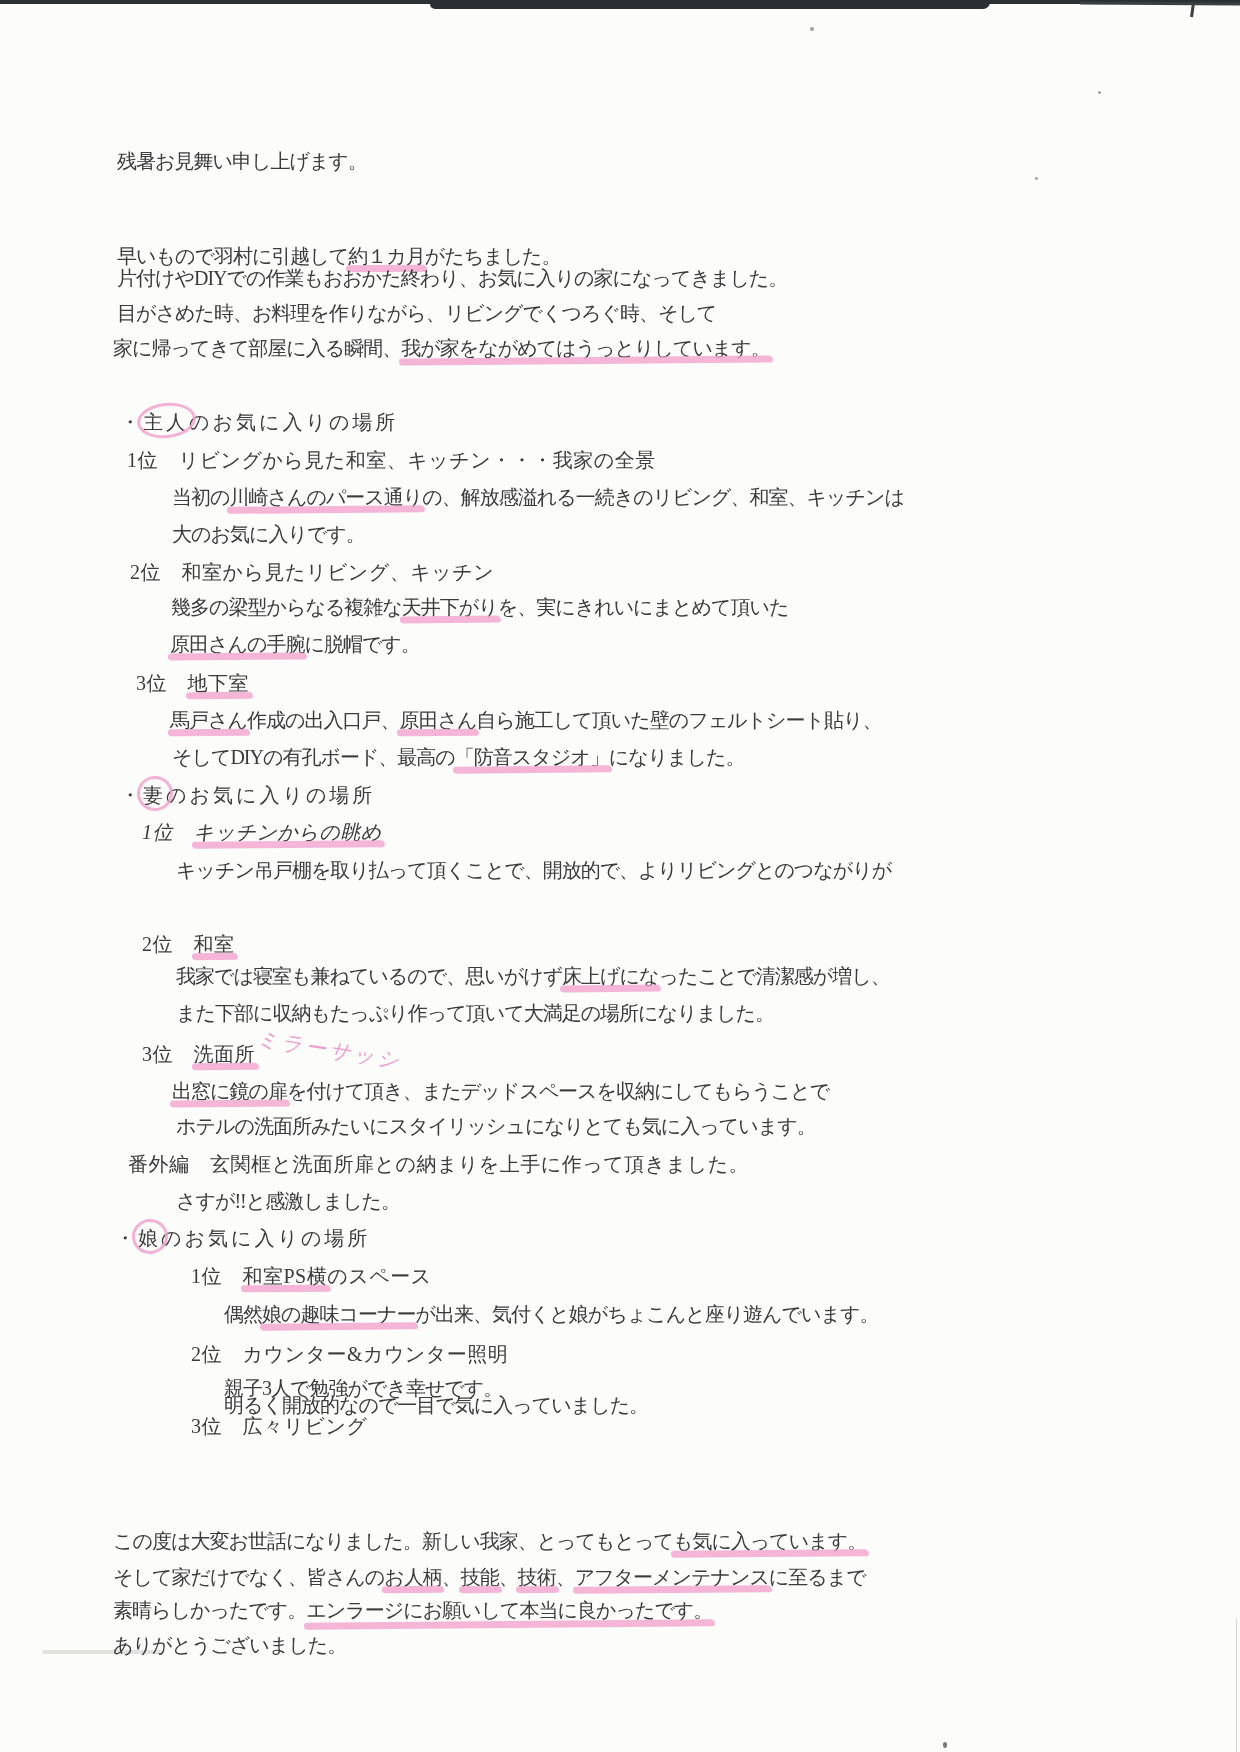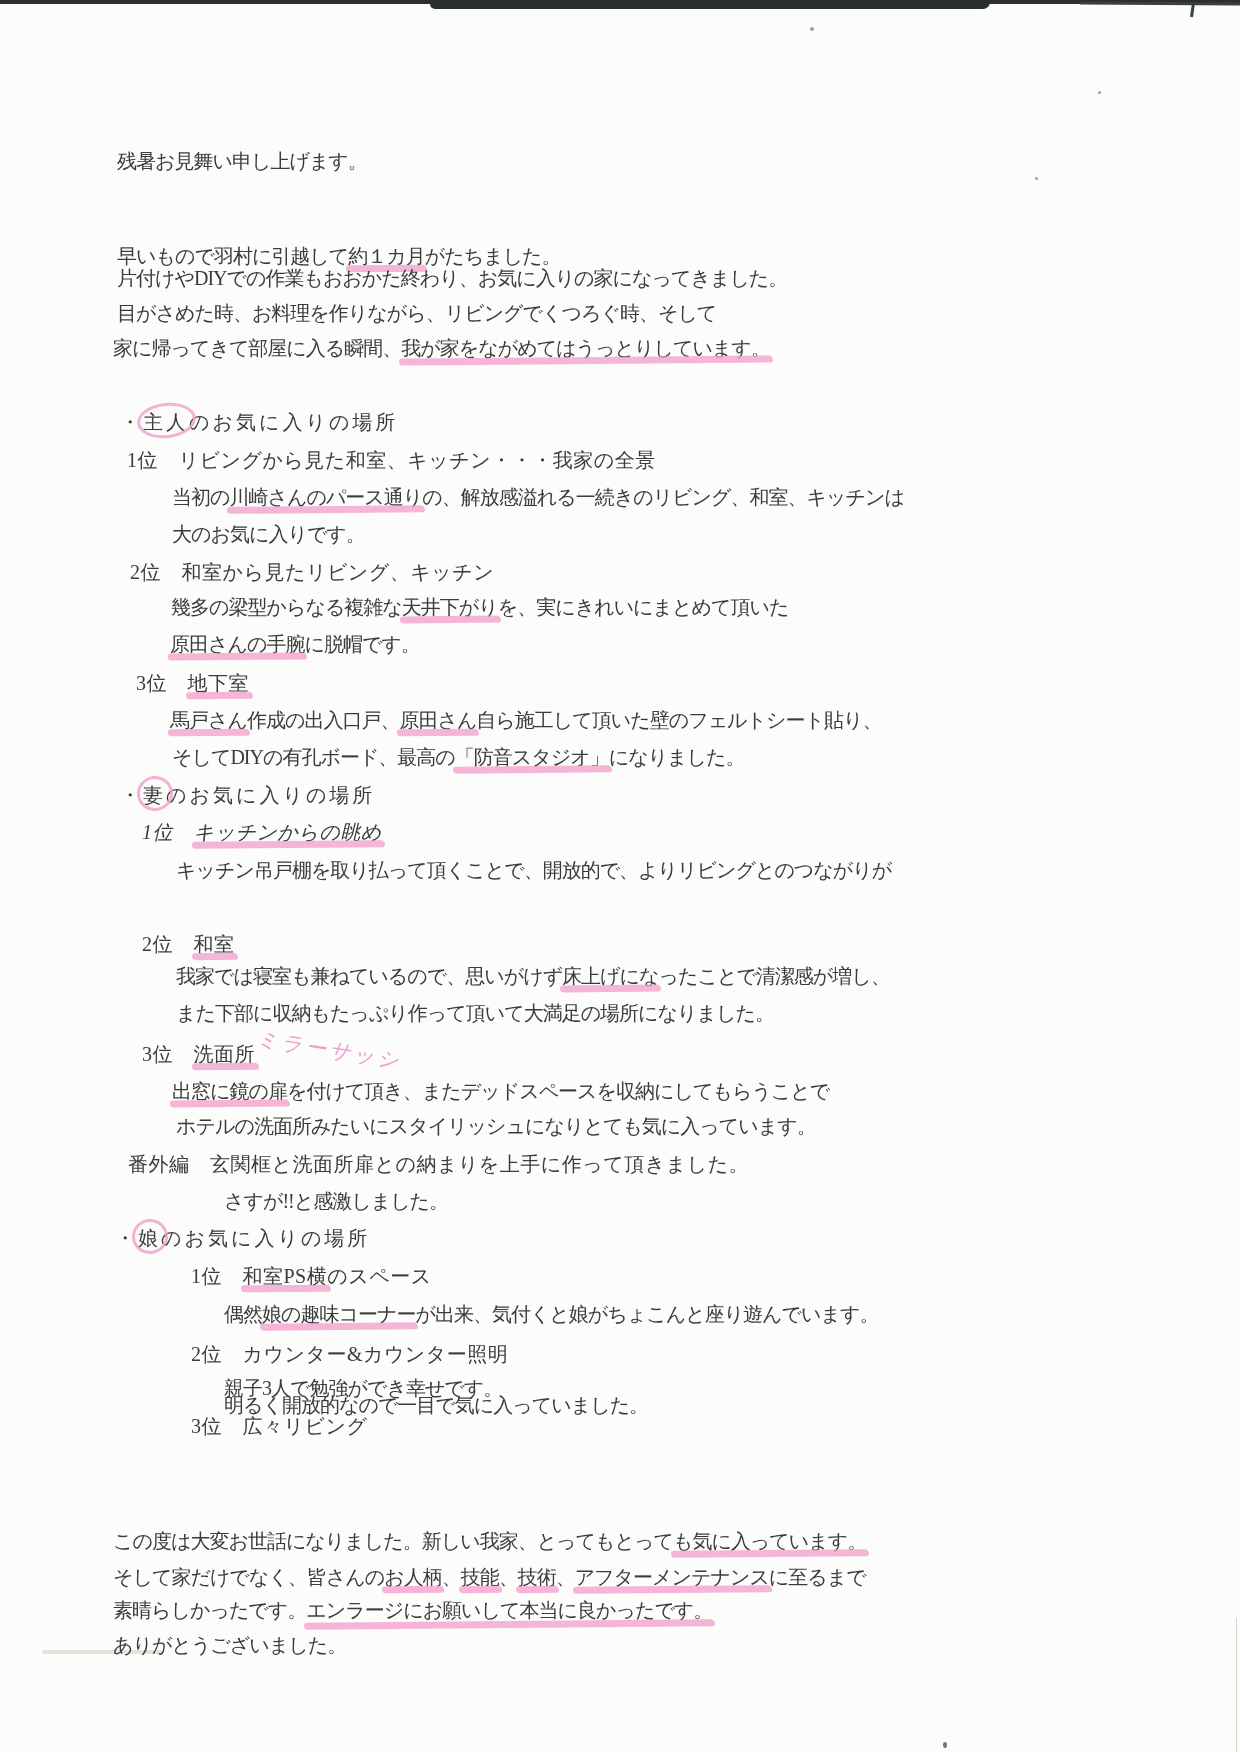--- a/index.html
+++ b/index.html
@@ -107,21 +107,21 @@
     <div class="line r-heading" style="left: 120px; top: 782px;"><span>・</span><span class="circled">妻</span><span>のお気に入りの場所</span></div>
     <div class="line r-rank" style="left: 142px; top: 819px; font-style: italic;"><span>1位　</span><span class="hl">キッチンからの眺め</span></div>
     <div class="line r-detail" style="left: 176px; top: 857px;"><span>キッチン吊戸棚を取り払って頂くことで、開放的で、よりリビングとのつながりが</span></div>
     <div class="line r-rank" style="left: 142px; top: 931px;"><span>2位　</span><span class="hl">和室</span></div>
     <div class="line r-detail" style="left: 176px; top: 963px;"><span>我家では寝室も兼ねているので、思いがけず</span><span class="hl">床上げにな</span><span>ったことで清潔感が増し、</span></div>
     <div class="line r-detail" style="left: 176px; top: 1000px;"><span>また下部に収納もたっぷり作って頂いて大満足の場所になりました。</span></div>
     <div class="line r-rank" style="left: 142px; top: 1041px;"><span>3位　</span><span class="hl">洗面所</span></div>
     <div class="line r-detail" style="left: 172px; top: 1078px;"><span class="hl">出窓に鏡の扉</span><span>を付けて頂き、またデッドスペースを収納にしてもらうことで</span></div>
     <div class="line r-detail" style="left: 176px; top: 1113px;"><span>ホテルの洗面所みたいにスタイリッシュになりとても気に入っています。</span></div>
     <div class="line r-extra" style="left: 128px; top: 1151px;"><span>番外編　玄関框と洗面所扉との納まりを上手に作って頂きました。</span></div>
-    <div class="line r-detail" style="left: 176px; top: 1188px; margin-left: 48px;"><span>さすが!!と感激しました。</span></div>
+    <div class="line r-detail" style="left: 176px; top: 1188px;"><span>さすが!!と感激しました。</span></div>
     <div class="line r-heading" style="left: 115px; top: 1225px;"><span>・</span><span class="circled">娘</span><span>のお気に入りの場所</span></div>
     <div class="line r-rank" style="left: 191px; top: 1263px;"><span>1位　</span><span class="hl">和室PS横</span><span>のスペース</span></div>
     <div class="line r-detail" style="left: 224px; top: 1301px;"><span>偶然</span><span class="hl">娘の趣味コーナー</span><span>が出来、気付くと娘がちょこんと座り遊んでいます。</span></div>
     <div class="line r-rank" style="left: 191px; top: 1341px;"><span>2位　カウンター&amp;カウンター照明</span></div>
     <div class="line r-detail" style="left: 224px; top: 1375px;"><span>親子3人で勉強ができ幸せです。</span></div>
     <div class="line r-rank" style="left: 191px; top: 1413px;"><span>3位　広々リビング</span></div>
     <div class="line r-detail" style="left: 224px; top: 1392px;"><span>明るく開放的なので一目で気に入っていました。</span></div>
     <div class="line r-closing" style="left: 113px; top: 1528px;"><span>この度は大変お世話になりました。新しい我家、とってもとって</span><span class="hl">も気に入っています。</span></div>
     <div class="line r-closing" style="left: 113px; top: 1564px;"><span>そして家だけでなく、皆さんの</span><span class="hl">お人柄</span><span>、</span><span class="hl">技能</span><span>、</span><span class="hl">技術</span><span>、</span><span class="hl">アフターメンテナンス</span><span>に至るまで</span></div>
     <div class="line r-closing" style="left: 113px; top: 1599px; font-family: Liberation Mono, monospace;"><span>素晴らしかったです。</span><span class="hl">エンラージにお願いして本当に良かったです。</span></div>

